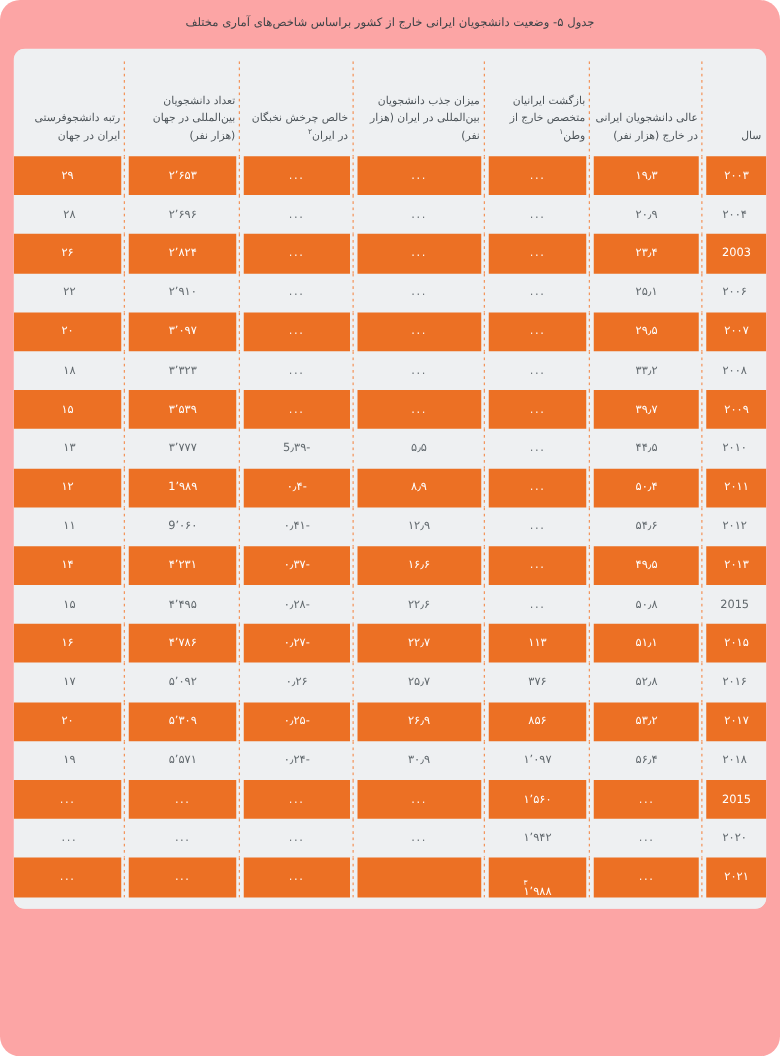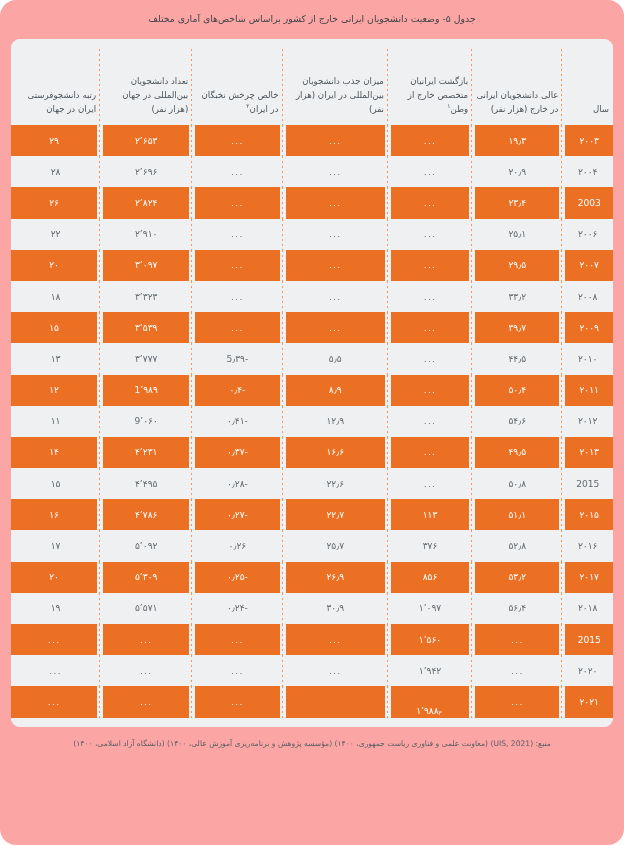--- a/index.html
+++ b/index.html
@@ -135,21 +135,21 @@
     display: flex;
     align-items: center;
     justify-content: center;
     height: 31.2px;
     margin: 0 3px;
   }
 
   .dots { letter-spacing: 1.3px; opacity: .92; }
   .stacked {
     display: flex;
-    flex-direction: row;
+    flex-direction: column;
     align-items: center;
     justify-content: center;
     line-height: 1.05;
     margin-top: 20px;
   }
   .stacked .mark { font-size: 6px; align-self: flex-end; margin-right: 2px; }
 
   
   .table-foot {
     height: 9px;
@@ -717,15 +717,14 @@
               <div class="fill">
                 <span class="dots">...</span>
               </div>
             </td>
           </tr>
         </tbody>
     </table>
     <div class="table-foot"></div>
   </div>
 
-  <div class="source">منبع: (UIS, 2021) (معاونت علمی و فناوری ریاست جمهوری، ۱۴۰۰) (مؤسسه پژوهش و برنامه‌ریزی آموزش عالی، ۱۴۰۰) (دانشگاه آزاد اسلامی، ۱۴۰۰)</div>
 
 </div>
 
 </body></html>

